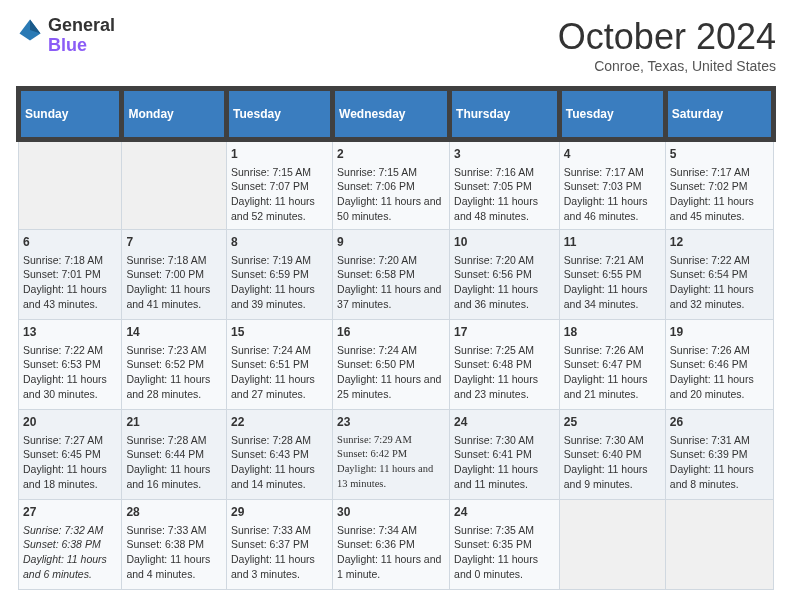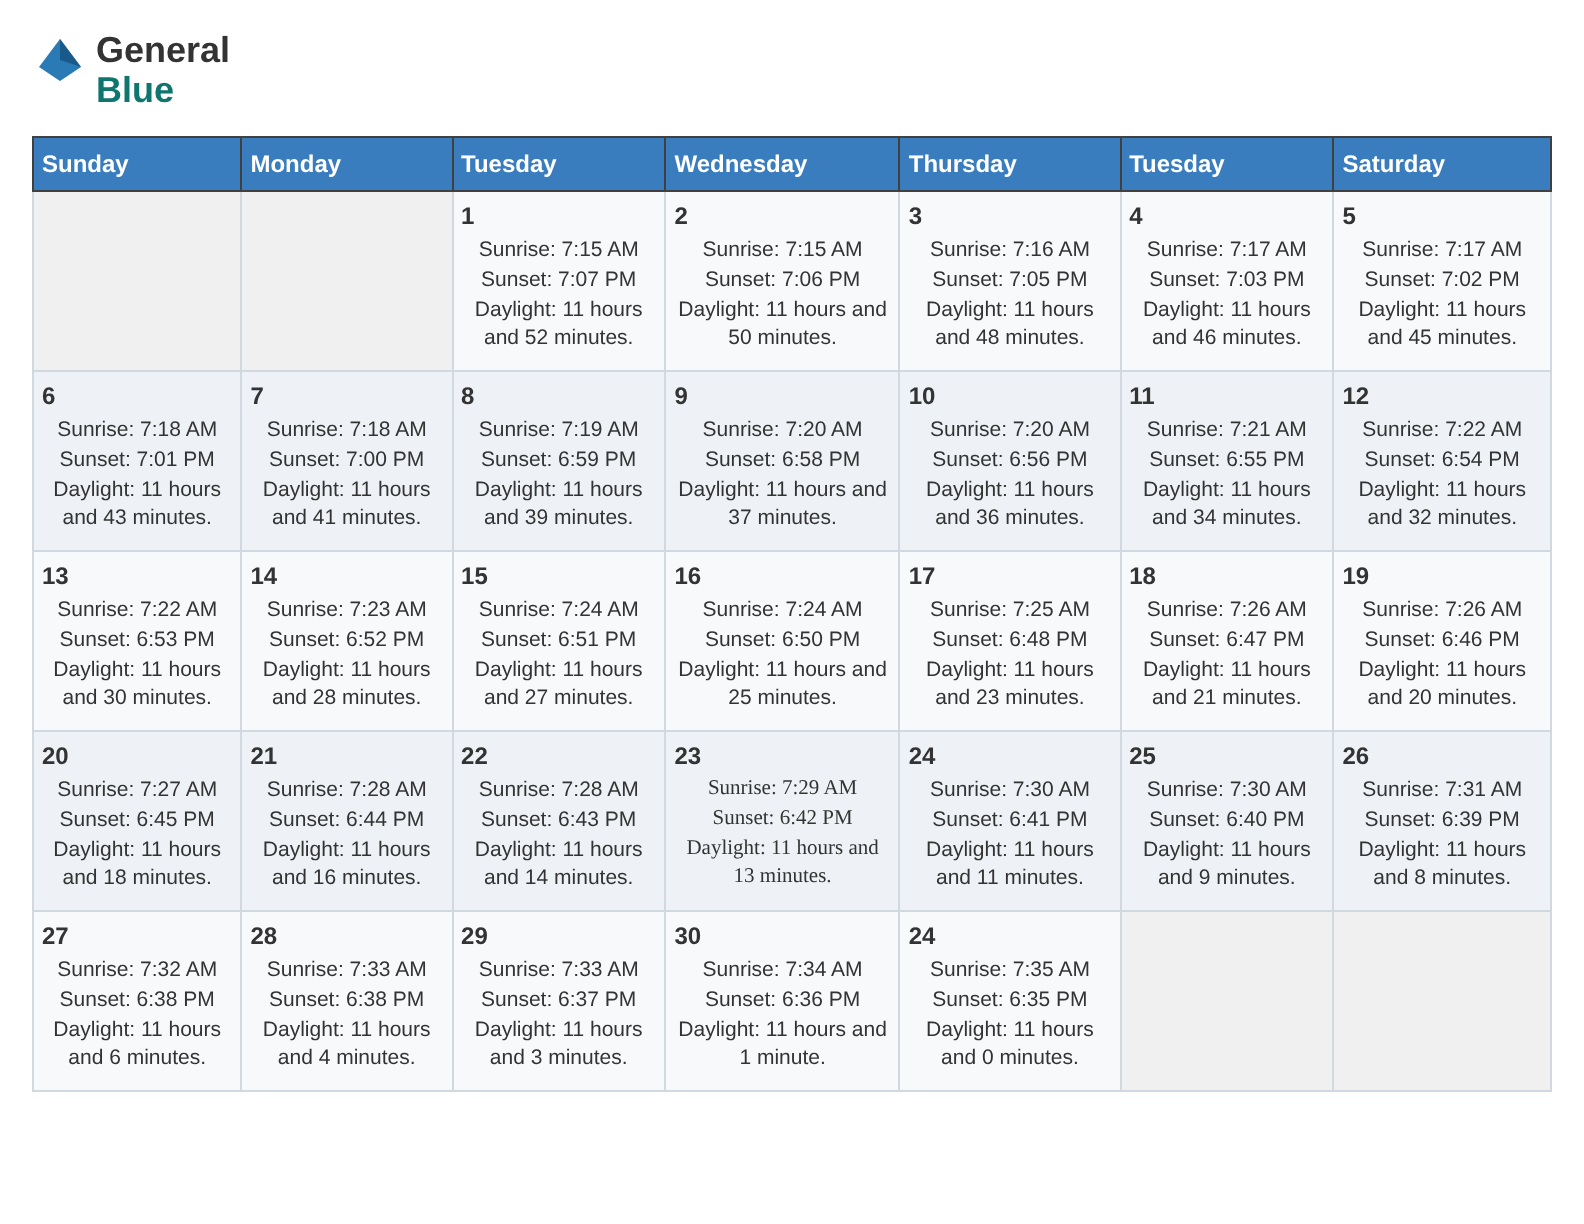--- a/index.html
+++ b/index.html
@@ -19,21 +19,21 @@
     .logo {
       display: flex;
       gap: 4px;
     }
     .logo-text {
       font-size: 18px;
       font-weight: bold;
       line-height: 1.1;
     }
     .logo-general { color: #333; }
-    .logo-blue { color: #0f766e; }
+    .logo-blue { color: #8b5cf6; }
     .logo-icon {
       width: 28px;
       height: 28px;
     }
     .title-block {
       text-align: right;
     }
     .month-title {
       font-size: 36px;
       font-weight: normal;
@@ -44,25 +44,25 @@
       color: #555;
     }
     table {
       width: 100%;
       border-collapse: collapse;
       font-size: 11px;
     }
     thead tr th {
       background: #3a7dbf;
       color: #fff;
-      padding: 6px 4px;
+      padding: 16px 4px;
       font-size: 12px;
       font-weight: bold;
       text-align: left;
-      border: 1px solid #404040;
+      border: 5px solid #404040;
     }
     tbody tr td {
       border: 1px solid #d0d8e0;
       vertical-align: top;
       padding: 4px;
       min-height: 80px;
       height: 90px;
       background: #fff;
       color: #333;
       line-height: 1.4;
@@ -75,40 +75,43 @@
     }
     .day-num {
       font-weight: bold;
       font-size: 12px;
       display: block;
       margin-bottom: 2px;
     }
     .cell-text {
       font-size: 10.5px;
       color: #333;
-      text-align: center;
     }
     .empty-cell {
       background: #f0f0f0 !important;
     }
   </style>
 </head>
 <body>
 
 <div class="header">
   <div class="logo">
     <svg class="logo-icon" viewBox="0 0 32 32" xmlns="http://www.w3.org/2000/svg">
       <polygon points="16,4 28,20 16,28 4,20" fill="#2a7ab5"></polygon>
       <polygon points="16,4 28,20 16,16" fill="#1a5a8a"></polygon>
     </svg>
     <div class="logo-text">
       <span class="logo-general">General</span><br>
       <span class="logo-blue">Blue</span>
     </div>
   </div>
+  <div class="title-block">
+    <div class="month-title">October 2024</div>
+    <div class="subtitle">Conroe, Texas, United States</div>
+  </div>
 </div>
 
 <table>
   <thead>
     <tr id="header-row">
         <th>Sunday</th>
         <th>Monday</th>
         <th>Tuesday</th>
         <th>Wednesday</th>
         <th>Thursday</th>
@@ -279,21 +282,21 @@
         <td>
           <span class="day-num">26</span>
           <div class="cell-text" style="white-space: pre-line;">Sunrise: 7:31 AM
 Sunset: 6:39 PM
 Daylight: 11 hours and 8 minutes.</div>
         </td>
       </tr>
       <tr>
         <td>
           <span class="day-num">27</span>
-          <div class="cell-text" style="white-space: pre-line;">Sunrise: 7:32 AM
+          <div class="cell-text" style="white-space: pre-line; font-style: italic;">Sunrise: 7:32 AM
 Sunset: 6:38 PM
 Daylight: 11 hours and 6 minutes.</div>
         </td>
         <td>
           <span class="day-num">28</span>
           <div class="cell-text" style="white-space: pre-line;">Sunrise: 7:33 AM
 Sunset: 6:38 PM
 Daylight: 11 hours and 4 minutes.</div>
         </td>
         <td>

